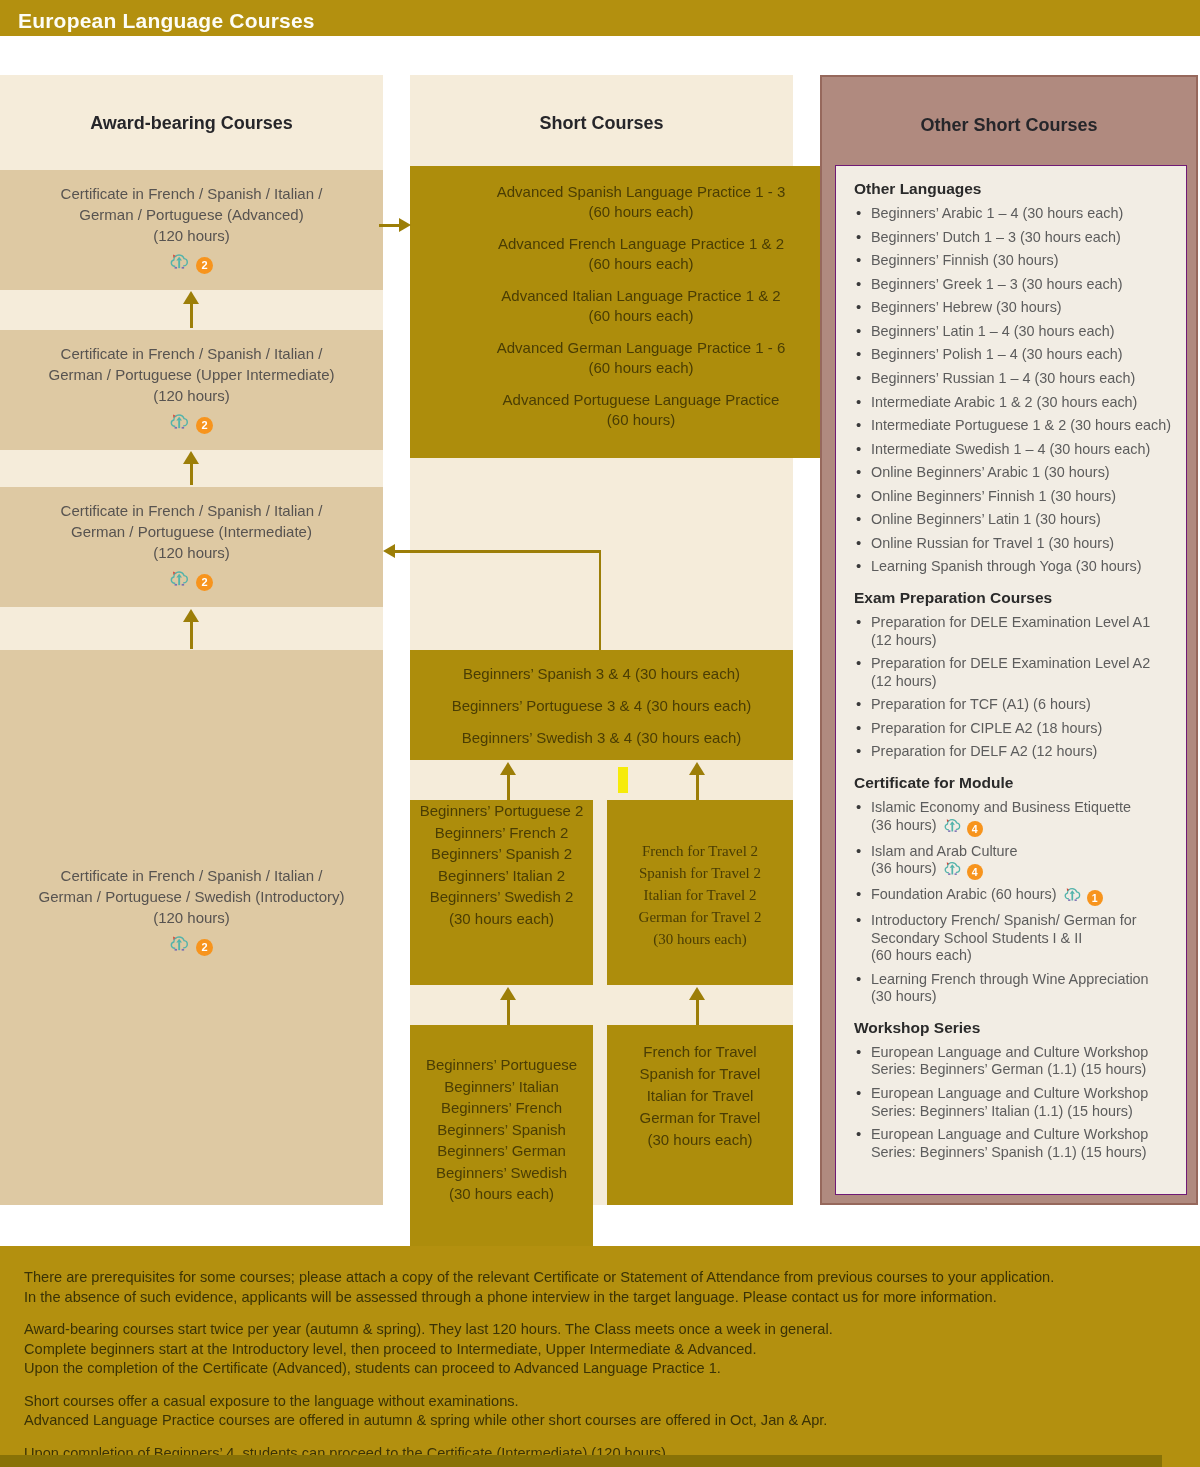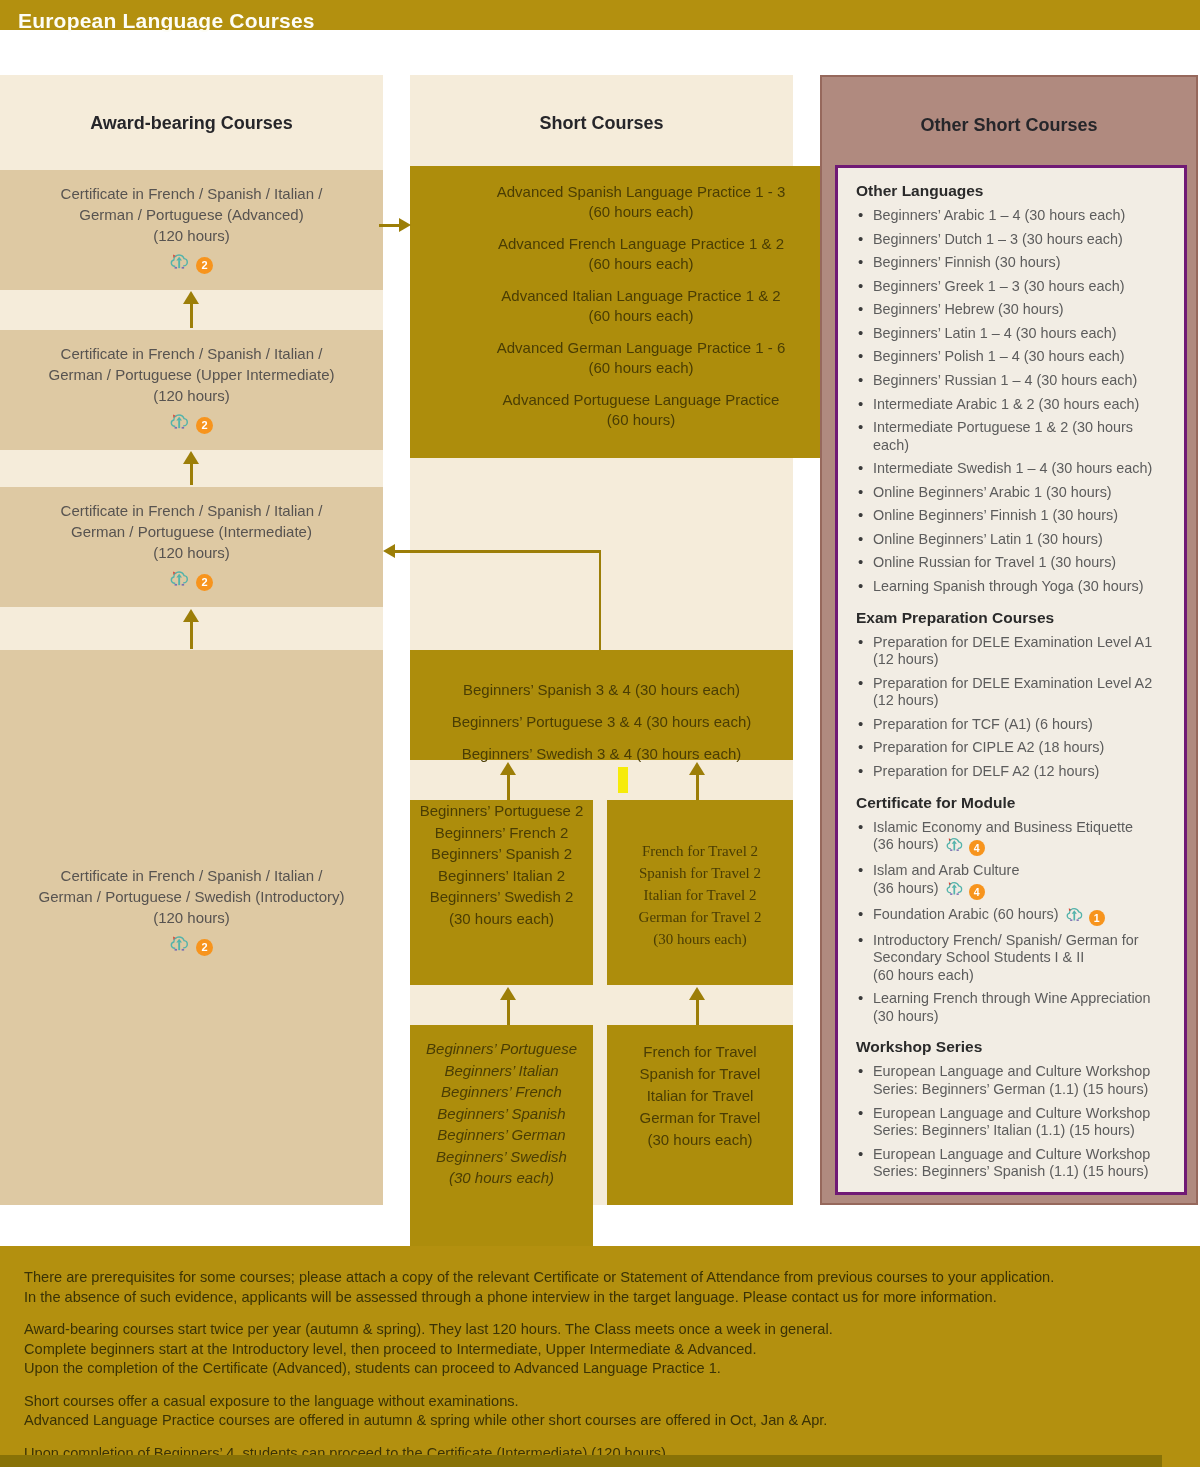--- a/index.html
+++ b/index.html
@@ -6,21 +6,21 @@
     --gold:#b3900f; --box_gold:#ad8d0c; --tan:#dec9a3; --cream:#f5ecda;
     --mauve:#b08a7f; --panel:#f2ede4; --text_dark:#26262a; --text_gray:#575350;
     --olive_text:#4a3d04; --arrow:#9c7e08; --badge:#f7941d; --yellow:#f6eb0a;
     --strip:#887207; --bullet_gray:#5c5c5c; --footer_text:#3a3206;
   }
   *{box-sizing:border-box;}
   html,body{margin:0;padding:0;background:#fff;}
   body{font-family:"Liberation Sans", sans-serif;}
   #canvas{position:relative;width:1200px;height:1467px;background:#fff;overflow:hidden;}
 
-  .header-bar{position:absolute;left:0;top:0;width:1200px;height:30px;background:var(--gold);}
+  .header-bar{position:absolute;left:0;top:0;width:1200px;height:36px;background:var(--gold);}
   .header-title{position:absolute;left:18px;top:9px;font-size:21px;font-weight:bold;color:#fdfdf6;letter-spacing:.2px;}
 
   .col{position:absolute;top:75px;height:1130px;}
   .col-award{left:0;width:383px;background:var(--cream);}
   .col-short{left:410px;width:383px;background:var(--cream);}
   .col-other{left:820px;width:378px;background:var(--mauve);border:2px solid #96685c;}
 
   .col-heading{position:absolute;top:38px;width:100%;text-align:center;font-size:18px;font-weight:bold;color:var(--text_dark);}
 
   .award-box{position:absolute;left:0;width:383px;background:var(--tan);text-align:center;color:var(--text_gray);font-size:15px;}
@@ -36,21 +36,21 @@
   .arrow-up{position:absolute;width:16px;}
   .arrow-up .head{width:0;height:0;margin:0 auto;border-left:8px solid transparent;border-right:8px solid transparent;border-bottom:13px solid var(--arrow);}
   .arrow-up .stem{width:3px;margin:0 auto;background:var(--arrow);}
 
   .hline,.vline{position:absolute;background:var(--arrow);}
   .arrowhead-right{position:absolute;width:0;height:0;border-top:7px solid transparent;border-bottom:7px solid transparent;border-left:12px solid var(--arrow);}
   .arrowhead-left{position:absolute;width:0;height:0;border-top:7px solid transparent;border-bottom:7px solid transparent;border-right:12px solid var(--arrow);}
 
   .highlight-mark{position:absolute;background:var(--yellow);}
 
-  .other-panel{position:absolute;left:13px;top:88px;width:352px;height:1030px;background:var(--panel);border:3px solid #701a75;padding:12px 12px 0 18px;overflow:hidden;}
+  .other-panel{position:absolute;left:13px;top:88px;width:352px;height:1030px;background:var(--panel);border:1px solid #701a75;padding:12px 12px 0 18px;overflow:hidden;}
   .rc-heading{font-size:15.5px;font-weight:bold;color:#2a2a2a;margin:13px 0 7px 0;}
   .rc-section:first-child .rc-heading{margin-top:2px;}
   .bullet-item{position:relative;padding-left:17px;margin-bottom:6px;color:var(--bullet_gray);font-size:14.4px;line-height:1.22;}
   .bullet-item::before{content:"•";position:absolute;left:2px;top:-1px;color:#3a3a3a;font-size:15px;}
 
   .credit-icon{display:inline-block;width:21px;height:18px;vertical-align:-4px;}
   .credit-icon.sm{width:19px;height:16px;vertical-align:-3px;margin-left:3px;}
   .badge{display:inline-block;width:17px;height:17px;border-radius:50%;background:var(--badge);color:#fff;font-size:11px;font-weight:bold;line-height:17px;text-align:center;vertical-align:-3px;margin-left:5px;}
   .badge.sm{width:16px;height:16px;line-height:16px;font-size:10.5px;margin-left:4px;}
 
@@ -155,21 +155,21 @@
   <div class="gold-box" style="left:410px;top:166px;width:462px;height:292px;padding-top:16px;">
     <div>
         <div class="course-entry">Advanced Spanish Language Practice 1 - 3<br>(60 hours each)</div>
         <div class="course-entry">Advanced French Language Practice 1 &amp; 2<br>(60 hours each)</div>
         <div class="course-entry">Advanced Italian Language Practice 1 &amp; 2<br>(60 hours each)</div>
         <div class="course-entry">Advanced German Language Practice 1 - 6<br>(60 hours each)</div>
         <div class="course-entry">Advanced Portuguese Language Practice<br>(60 hours)</div>
       </div>
   </div>
 
-  <div class="gold-box bx-b" style="left:410px;top:650px;width:383px;height:110px;padding-top:24px;">
+  <div class="gold-box bx-b" style="left:410px;top:650px;width:383px;height:110px;padding-top:8px;">
     <div>
         <div class="gold-line">Beginners’ Spanish 3 &amp; 4  (30 hours each)</div>
         <div class="gold-line">Beginners’ Portuguese 3 &amp; 4  (30 hours each)</div>
         <div class="gold-line">Beginners’ Swedish 3 &amp; 4 (30 hours each)</div>
       </div>
   </div>
 
   <div class="gold-box bx-c" style="left:410px;top:800px;width:183px;height:185px;">
     <div>
         <div class="gold-line">Beginners’ Portuguese 2</div>
@@ -184,21 +184,21 @@
   <div class="gold-box bx-d" style="left:607px;top:800px;width:186px;height:185px;padding-top:40px;font-family:Liberation Serif, serif;">
     <div>
         <div class="gold-line">French for Travel 2</div>
         <div class="gold-line">Spanish for Travel 2</div>
         <div class="gold-line">Italian for Travel 2</div>
         <div class="gold-line">German for Travel 2</div>
         <div class="gold-line">(30 hours each)</div>
       </div>
   </div>
 
-  <div class="gold-box bx-e" style="left:410px;top:1025px;width:183px;height:231px;padding-top:13px;font-style:italic;">
+  <div class="gold-box bx-e" style="left:410px;top:1025px;width:183px;height:231px;padding-top:29px;">
     <div>
         <div class="gold-line">Beginners’ Portuguese</div>
         <div class="gold-line">Beginners’ Italian</div>
         <div class="gold-line">Beginners’ French</div>
         <div class="gold-line">Beginners’ Spanish</div>
         <div class="gold-line">Beginners’ German</div>
         <div class="gold-line">Beginners’ Swedish</div>
         <div class="gold-line">(30 hours each)</div>
       </div>
   </div>

